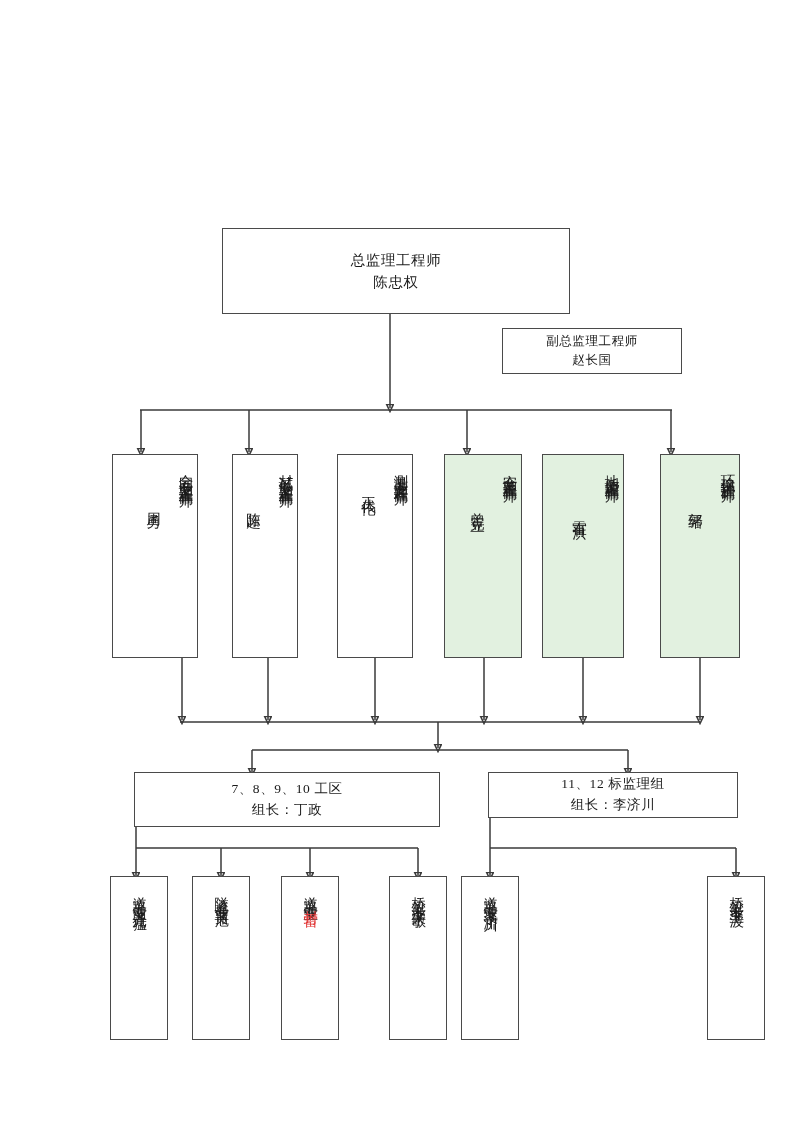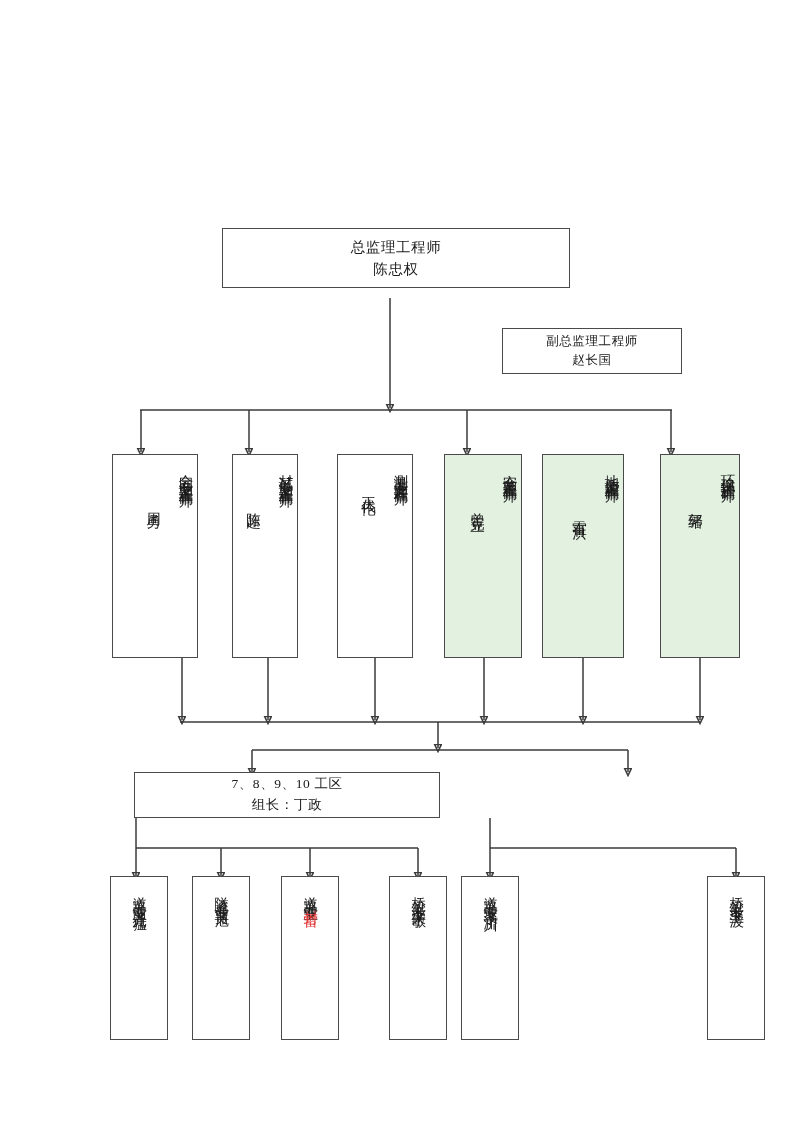--- a/index.html
+++ b/index.html
@@ -143,21 +143,21 @@
     <line x1="221" y1="848" x2="221" y2="876" marker-end="url(#arrow)"></line>
     <line x1="310" y1="848" x2="310" y2="876" marker-end="url(#arrow)"></line>
     <line x1="418" y1="848" x2="418" y2="876" marker-end="url(#arrow)"></line>
 
     <line x1="490" y1="818" x2="490" y2="848"></line>
     <line x1="490" y1="848" x2="736" y2="848"></line>
     <line x1="490" y1="848" x2="490" y2="876" marker-end="url(#arrow)"></line>
     <line x1="736" y1="848" x2="736" y2="876" marker-end="url(#arrow)"></line>
   </svg>
 
-  <div class="box" style="left:222px; top:228px; width:348px; height:60px;">
+  <div class="box" style="left:222px; top:228px; width:348px; height:86px;">
     <div class="hbox-text">
       <span>总监理工程师</span>
       <span class="line2">陈忠权</span>
     </div>
   </div>
 
   <div class="box" style="left:502px; top:328px; width:180px; height:46px;">
     <div class="hbox-text" style="font-size:12.5px;">
       <span>副总监理工程师</span>
       <span class="line2">赵长国</span>
@@ -199,27 +199,33 @@
     </div>
   </div>
 
   <div class="box vbox green" style="left:660px; top:454px; width:80px; height:204px;">
     <div class="vcols">
       <div class="vcol title">环境保护工程师</div>
       <div class="vcol person offset-md">郭绪</div>
     </div>
   </div>
 
-  <div class="box" style="left:134px; top:772px; width:306px; height:46px;">
+  <div class="box" style="left:134px; top:772px; width:306px; height:55px;">
     <div class="hbox-text" style="font-size:13.5px;">
       <span>7、8、9、10 工区</span>
       <span class="line2">组长：丁政</span>
     </div>
   </div>
 
+  <div class="box" style="left:488px; top:772px; width:250px; height:46px;">
+    <div class="hbox-text" style="font-size:13.5px;">
+      <span>11、12 标监理组</span>
+      <span class="line2">组长：李济川</span>
+    </div>
+  </div>
 
   <div class="box vbox vbox-single" style="left:110px; top:876px; width:58px; height:164px;">
     <div class="vcols">
       <div class="vcol"><span>道路专业</span><span>曾元猛</span></div>
     </div>
   </div>
 
   <div class="box vbox vbox-single" style="left:192px; top:876px; width:58px; height:164px;">
     <div class="vcols">
       <div class="vcol"><span>隧道专业</span><span>贾旭</span></div>

